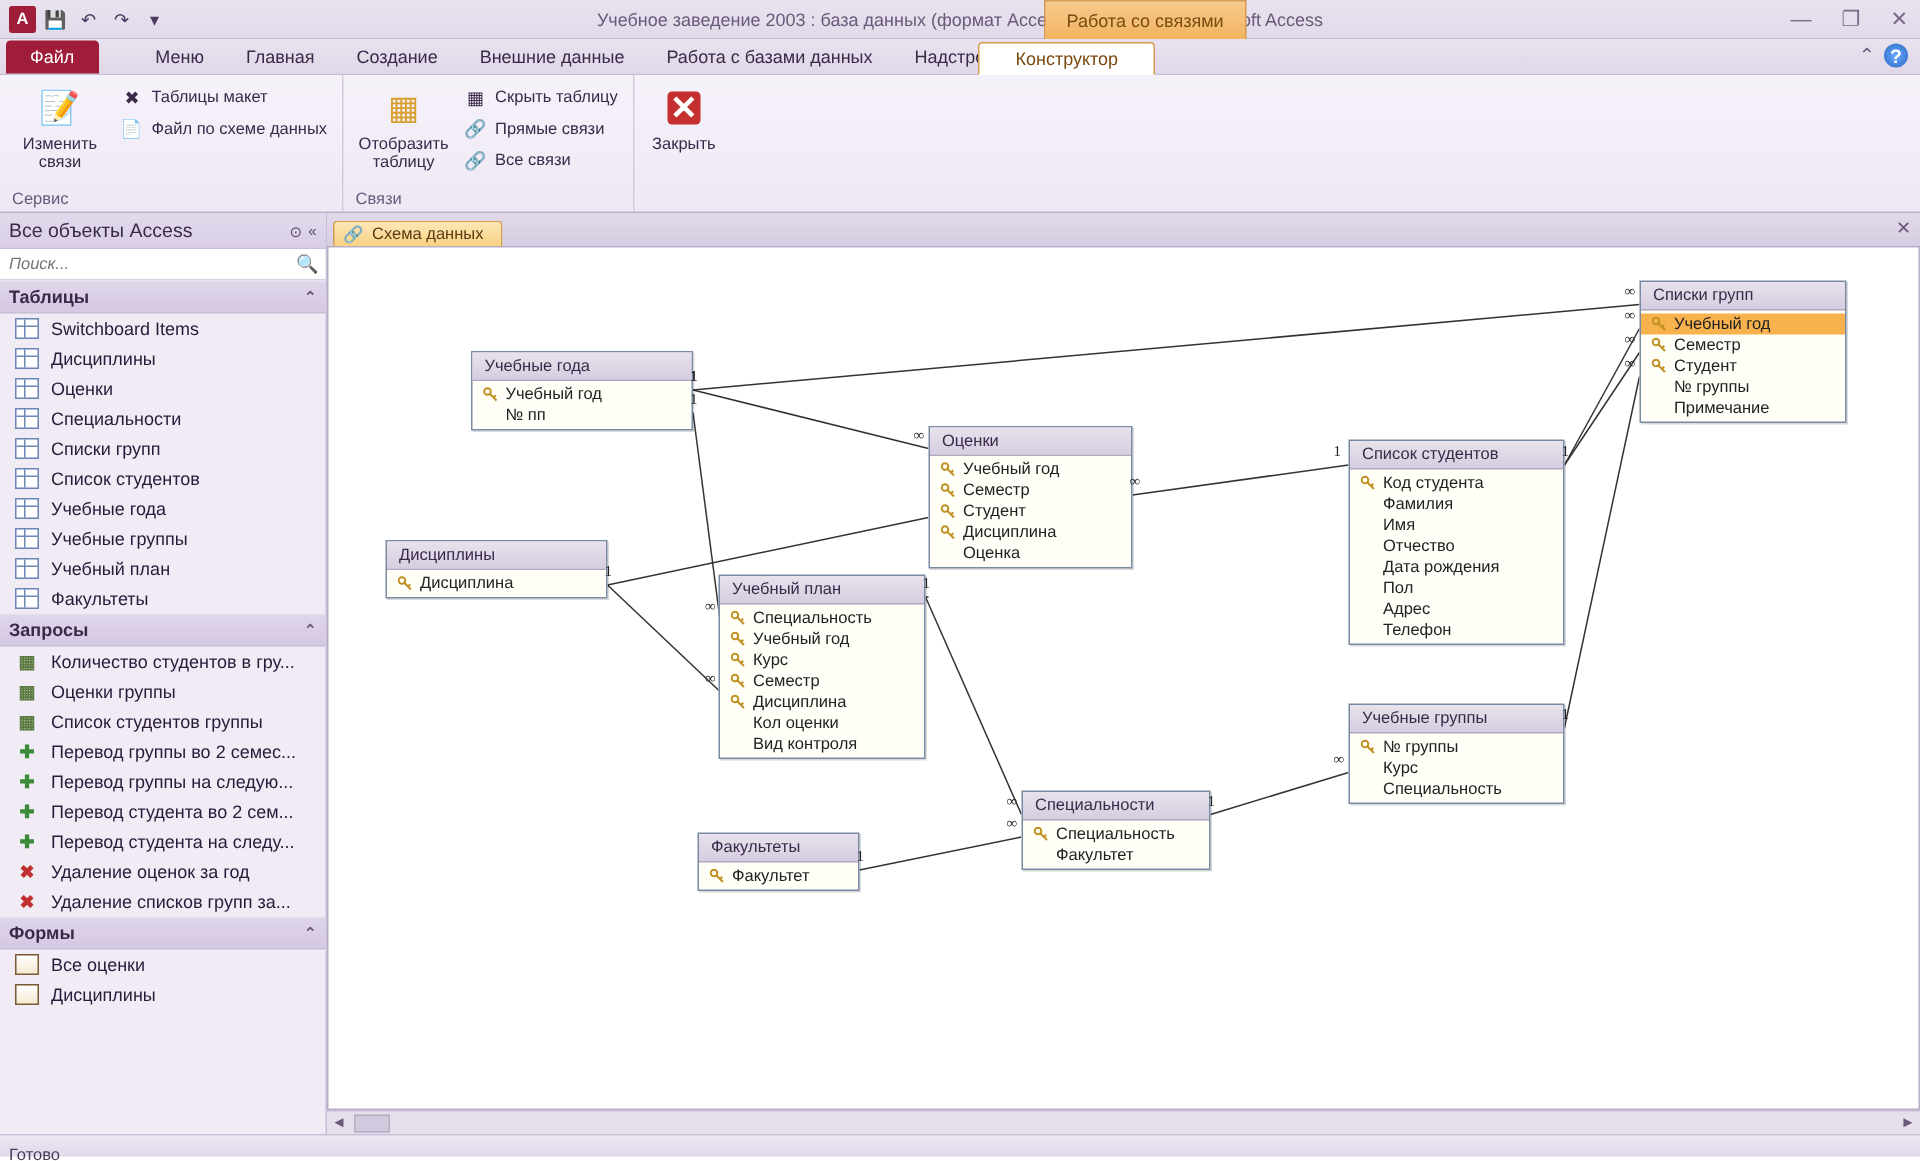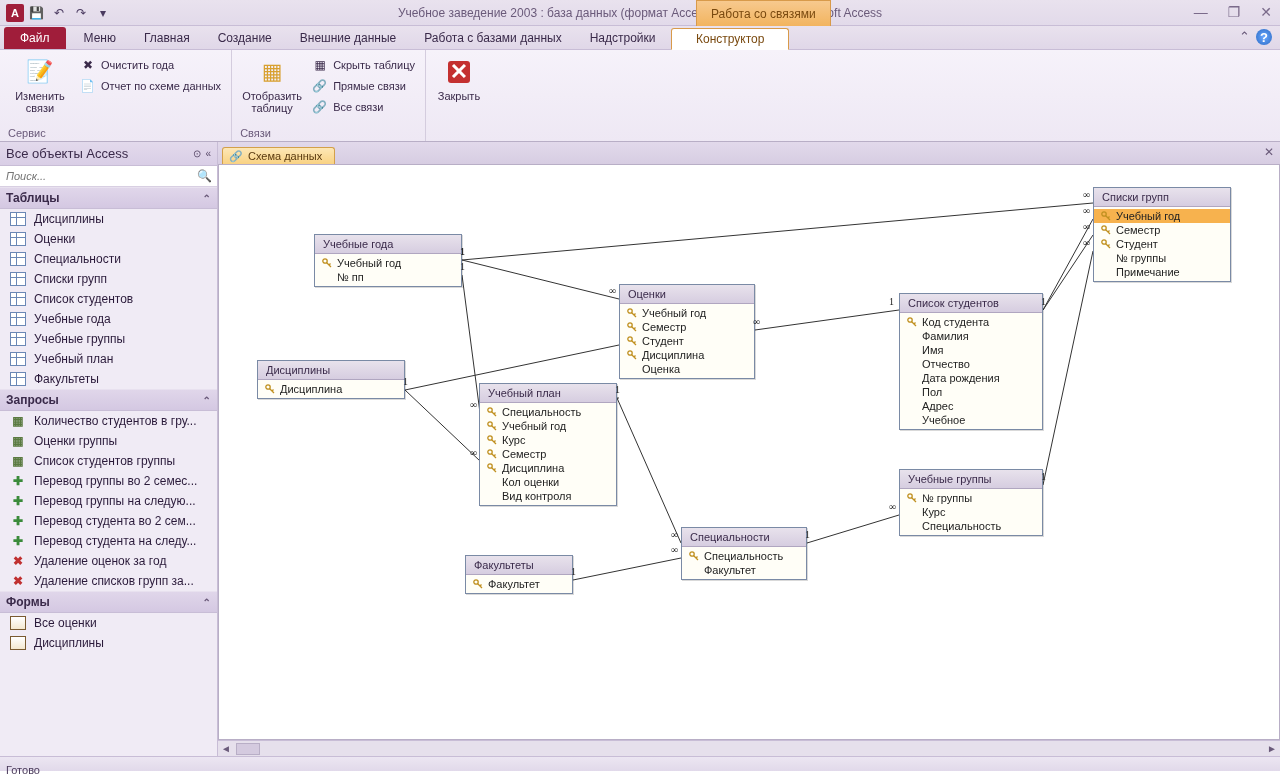--- a/index.html
+++ b/index.html
@@ -9,42 +9,42 @@
   .titlebar { height:26px; background:linear-gradient(#e9e2ee,#e2daea); border-bottom:1px solid #c8bdd6; display:flex; align-items:center; position:relative; }
   .qat { display:flex; align-items:center; padding-left:6px; gap:4px; }
   .app-tile { width:18px; height:18px; background:#a01d3a; color:#fff; font-weight:bold; font-size:11px; display:flex; align-items:center; justify-content:center; border-radius:2px; }
   .qat-btn { width:18px; height:18px; display:flex; align-items:center; justify-content:center; color:#4a3a60; }
   .title { position:absolute; left:50%; transform:translateX(-50%); color:#6a5a7a; font-size:12px; white-space:nowrap; }
   .context-tab-label { position:absolute; left:696px; top:0; height:26px; padding:0 14px; background:linear-gradient(#f7c98e,#f2b45f); color:#7a4a10; display:flex; align-items:center; font-size:12px; border:1px solid #d89a4a; border-bottom:none; }
   .wincontrols { position:absolute; right:8px; top:4px; display:flex; gap:20px; color:#7a6a8a; font-size:14px; }
 
   
   .tabsrow { height:24px; background:linear-gradient(#e9e2ee,#e0d7e8); display:flex; align-items:flex-end; padding-left:4px; position:relative; border-bottom:1px solid #c8bdd6; }
-  .filetab { background:#a01d3a; color:#fff; padding:4px 16px; font-size:12px; border-radius:3px 3px 0 0; margin-right:4px; }
+  .filetab { background:#a01d3a; color:#fff; padding:4px 16px; font-size:12px; border-radius:3px 3px 0 0; margin-right:24px; }
   .rtab { padding:4px 14px; color:#3a2a4a; font-size:12px; cursor:default; }
-  .rtab.context { background:#fff; border:1px solid #d89a4a; border-bottom:1px solid #fff; border-radius:3px 3px 0 0; color:#7a4a10; margin-bottom:-1px; position:absolute; left:652px; padding:3px 24px;margin-left:19px;}
+  .rtab.context { background:#fff; border:1px solid #d89a4a; border-bottom:1px solid #fff; border-radius:3px 3px 0 0; color:#7a4a10; margin-bottom:-1px; position:absolute; left:652px; padding:3px 24px;}
   .helpicons { position:absolute; right:8px; top:3px; display:flex; gap:6px; color:#6a5a7a; font-size:13px; }
 
   
   .ribbon { height:92px; background:linear-gradient(#f6f2fa,#eee8f4); border-bottom:1px solid #b8aec6; display:flex; }
   .rgroup { border-right:1px solid #d4ccde; padding:4px 8px 2px 8px; display:flex; flex-direction:column; height:100%; }
   .rgroup-body { flex:1; display:flex; gap:6px; align-items:flex-start; }
   .rgroup-label { font-size:11px; color:#6a5a7a; margin-top:auto; }
   .bigbtn { display:flex; flex-direction:column; align-items:center; justify-content:flex-start; width:64px; text-align:center; font-size:11px; color:#3a2a4a; padding-top:2px; gap:2px; }
   .bigbtn .bicon { width:32px; height:32px; display:flex; align-items:center; justify-content:center; font-size:22px; }
   .smallstack { display:flex; flex-direction:column; gap:3px; margin-top:2px; }
   .smallbtn { display:flex; align-items:center; gap:5px; font-size:11px; color:#3a2a4a; padding:1px 2px; }
   .smallbtn .sicon { width:16px; height:16px; display:flex; align-items:center; justify-content:center; font-size:12px; }
 
   
   .main { display:flex; height:calc(774px - 26px - 24px - 92px - 18px); }
 
   
   .navpane { width:218px; border-right:1px solid #c8bdd6; background:#f0ebf5; display:flex; flex-direction:column; }
-  .navhead { display:flex; align-items:center; justify-content:space-between; padding:4px 6px; background:linear-gradient(#e3daec,#d9cee6); border-bottom:1px solid #c8bdd6; font-size:13px; color:#3a2a4a; font-weight:500; }
+  .navhead { display:flex; align-items:flex-end; justify-content:space-between; padding:4px 6px; background:linear-gradient(#e3daec,#d9cee6); border-bottom:1px solid #c8bdd6; font-size:13px; color:#3a2a4a; font-weight:500; }
   .navhead .ctrls { display:flex; gap:4px; font-size:10px; color:#5a4a6a;}
   .searchrow { display:flex; align-items:center; padding:2px 4px; background:#fff; border-bottom:1px solid #d8cfe2;justify-content:flex-end; }
   .searchrow input { flex:1; border:none; outline:none; font-size:11px; font-style:italic; color:#888; padding:2px; background:transparent;}
   .searchrow .mag { width:16px; text-align:center; color:#7a6a8a; }
   .navgroup-h { background:linear-gradient(#e0d6ea,#d4c8e2); padding:3px 6px; font-size:12px; font-weight:600; color:#3a2a4a; border-top:1px solid #e8e1ef; border-bottom:1px solid #c8bdd6; display:flex; justify-content:space-between; align-items:center;}
   .navgroup-h .chev { font-size:10px; color:#6a5a7a;}
   .navitem { display:flex; align-items:center; gap:8px; padding:3px 8px 3px 10px; font-size:12px; color:#2a1a3a; white-space:nowrap; overflow:hidden; text-overflow:ellipsis;}
   .navitem .nicon { width:16px; height:14px; flex-shrink:0; display:flex; align-items:center; justify-content:center;}
   .nicon.table { background:linear-gradient(#fff,#fff); border:1px solid #6a87b5; position:relative;}
   .nicon.table::before { content:""; position:absolute; left:0; right:0; top:4px; border-top:1px solid #6a87b5;}
@@ -121,25 +121,25 @@
 <div class="ribbon">
   <div class="rgroup">
     <div class="rgroup-body">
       <div class="bigbtn">
         <div class="bicon">📝</div>
         <div>Изменить связи</div>
       </div>
       <div class="smallstack">
         <div class="smallbtn">
             <span class="sicon">✖</span>
-            <span>Очистить года</span>
+            <span>Таблицы макет</span>
           </div>
         <div class="smallbtn">
             <span class="sicon">📄</span>
-            <span>Отчет по схеме данных</span>
+            <span>Файл по схеме данных</span>
           </div>
       </div>
     </div>
     <div class="rgroup-label">Сервис</div>
   </div>
 
   <div class="rgroup">
     <div class="rgroup-body">
       <div class="bigbtn">
         <div class="bicon" style="color:#d8a030;">▦</div>
@@ -189,20 +189,24 @@
     <div class="searchrow">
       <input placeholder="Поиск..." style="">
       <span class="mag">🔍</span>
     </div>
     <div class="navlist">
       <div class="navgroup-h">
           <span>Таблицы</span>
           <span class="chev">⌃</span>
         </div>
       <div id="nav-tables">
+          <div class="navitem">
+            <span class="nicon table"></span>
+            <span>Switchboard Items</span>
+          </div>
           <div class="navitem">
             <span class="nicon table"></span>
             <span>Дисциплины</span>
           </div>
           <div class="navitem">
             <span class="nicon table"></span>
             <span>Оценки</span>
           </div>
           <div class="navitem">
             <span class="nicon table"></span>
@@ -514,21 +518,21 @@
             <div class="dfield">
               <span class="key"></span>
               <span>Пол</span>
             </div>
             <div class="dfield">
               <span class="key"></span>
               <span>Адрес</span>
             </div>
             <div class="dfield">
               <span class="key"></span>
-              <span>Учебное</span>
+              <span>Телефон</span>
             </div>
           </div>
         </div>
         <div class="dtable" style="left: 680px; top: 304px; width: 144px;">
           <div class="dtable-h">Учебные группы</div>
           <div class="dtable-body">
             <div class="dfield">
               <span class="key">
                 <svg viewBox="0 0 10 10">
                   <circle cx="3" cy="3" r="2.2" fill="none" stroke="#c09020" stroke-width="1.3"></circle>

